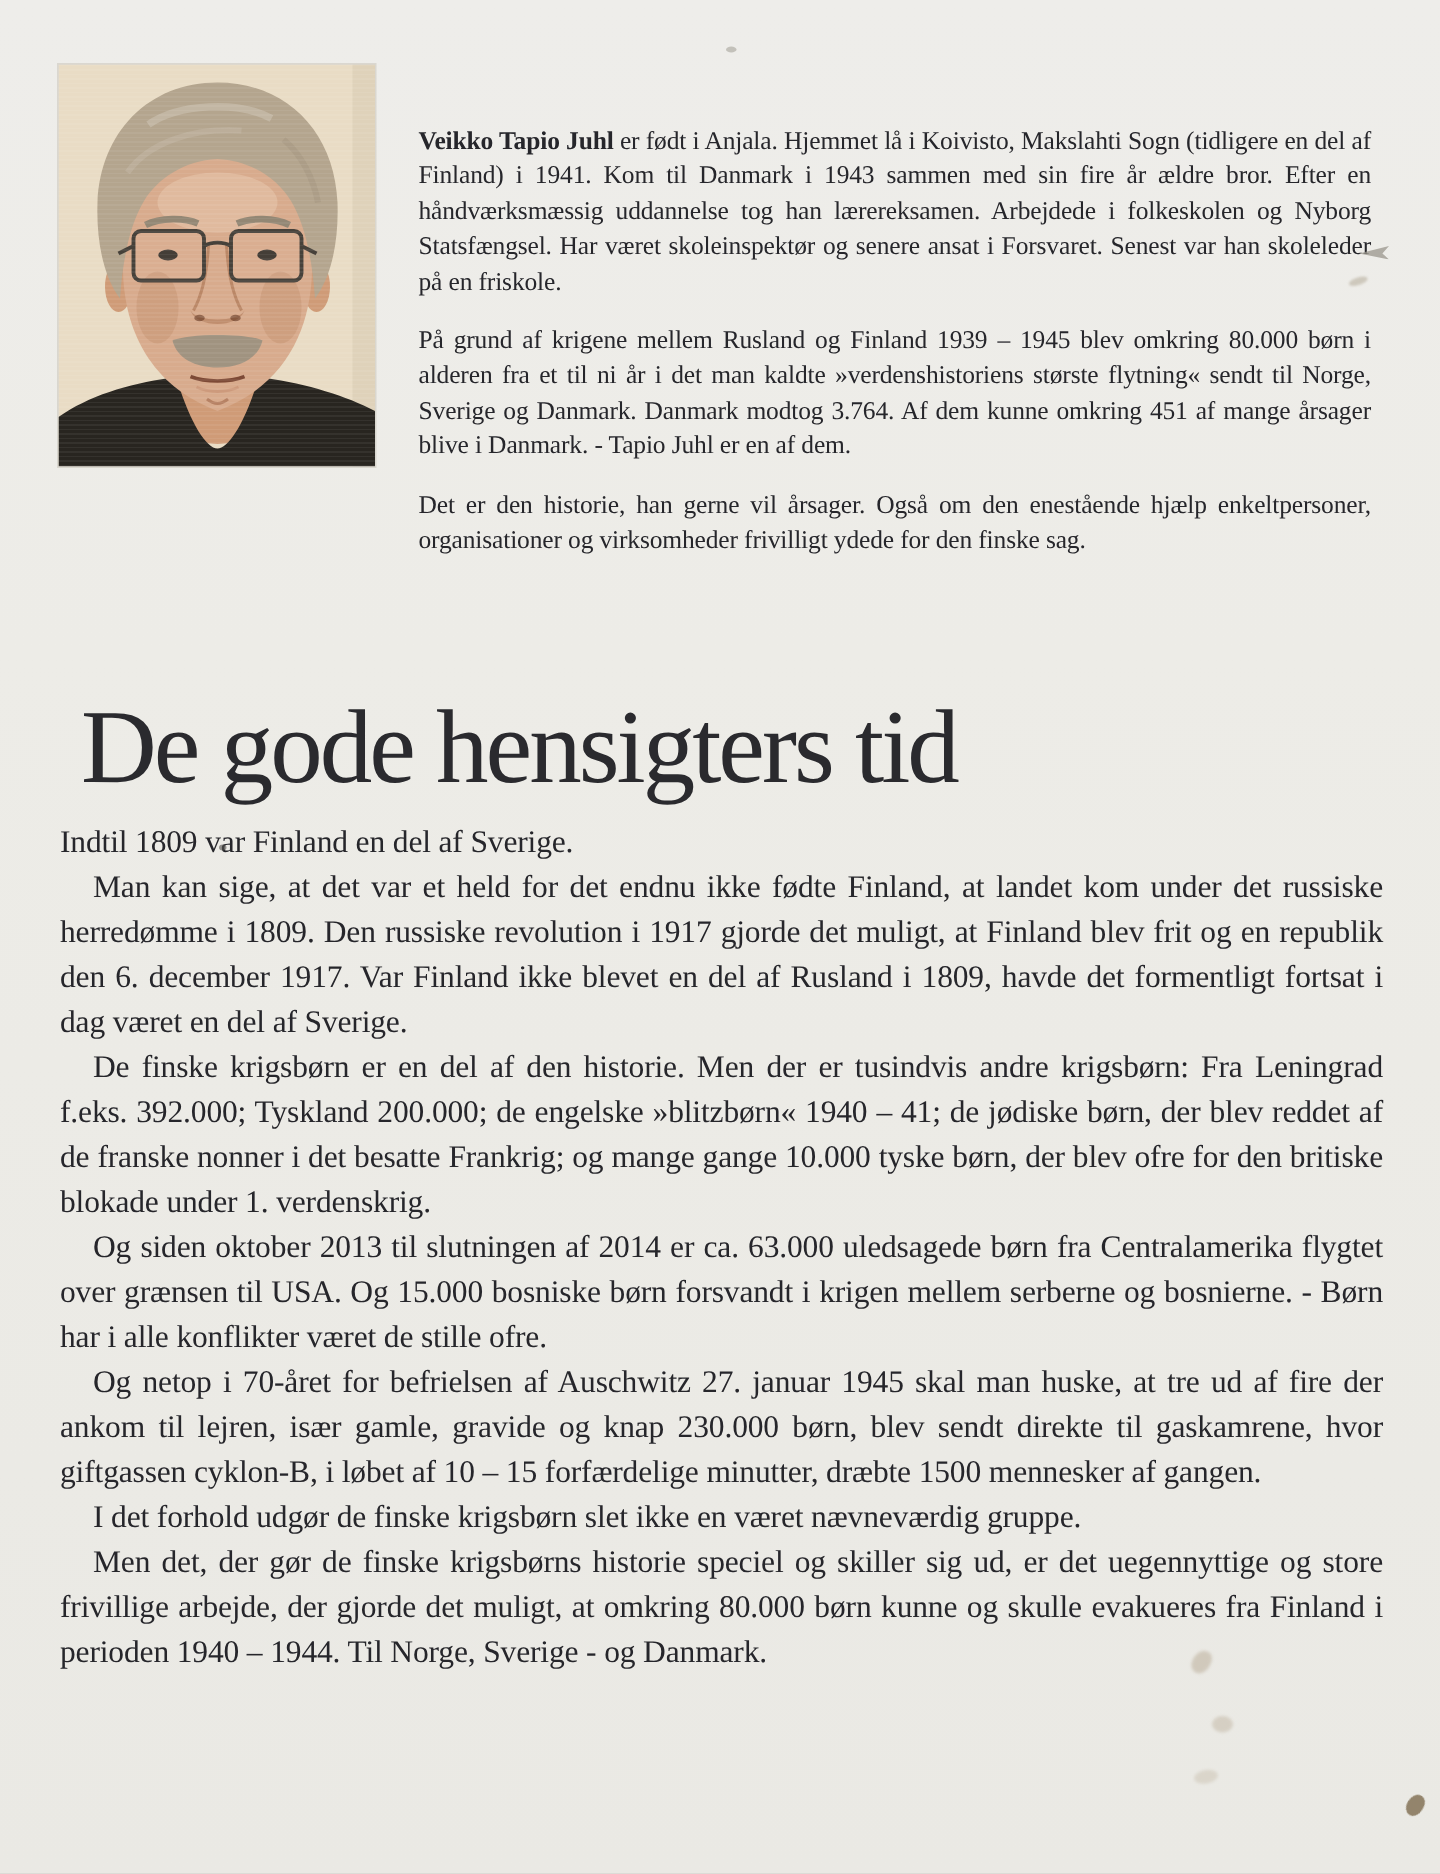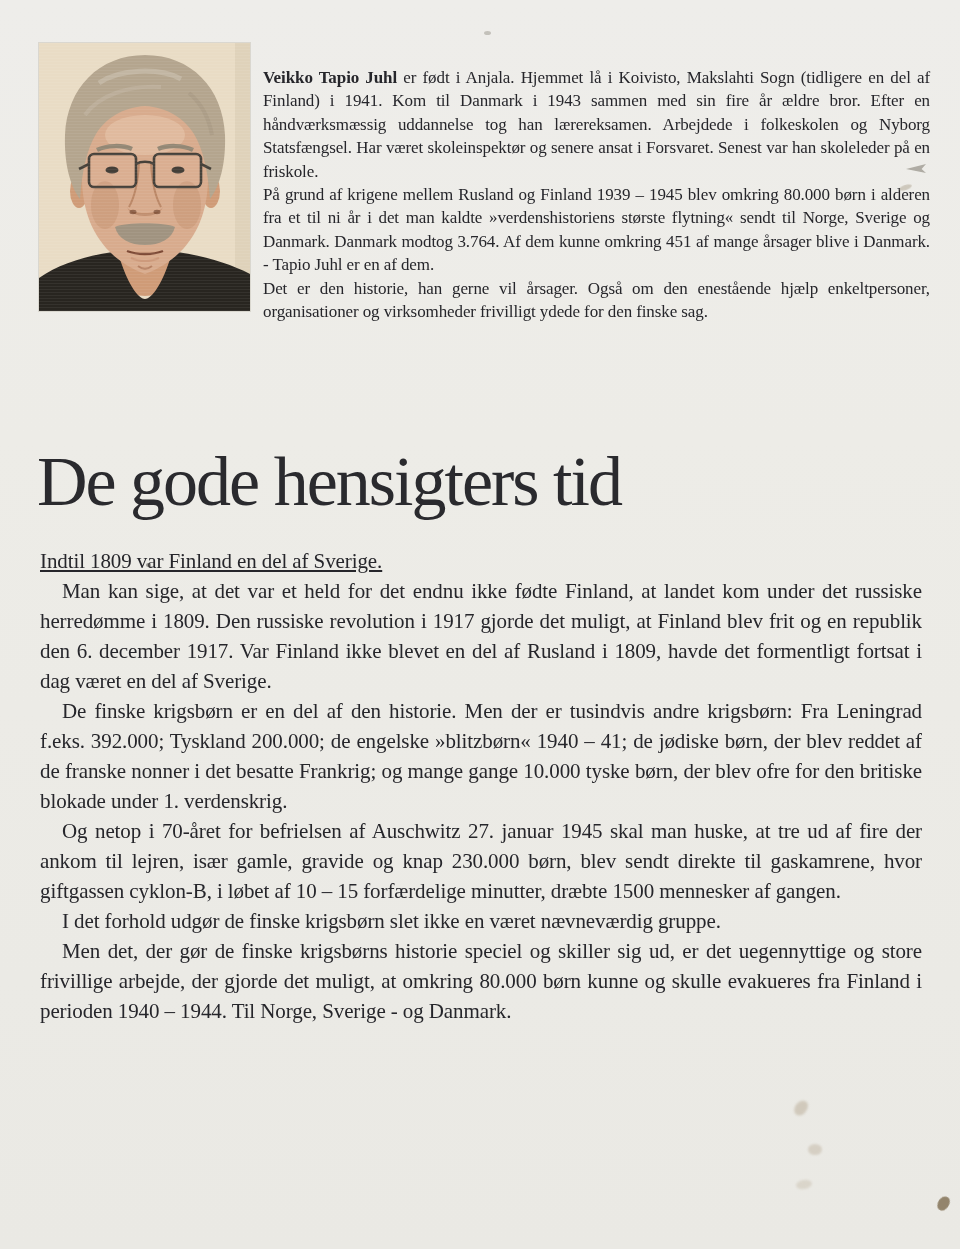--- a/index.html
+++ b/index.html
@@ -22,36 +22,36 @@
     position:absolute;inset:0;
     background:repeating-linear-gradient(0deg,rgba(255,255,255,.06) 0 1px,rgba(0,0,0,0) 1px 3px);
     pointer-events:none;
   }
   
   .bio{
     position:absolute;left:263px;top:66px;width:667px;
     font-size:17px;line-height:23.4px;letter-spacing:-.1px;
     text-align:justify;
   }
-  .bio p{margin:0;}
+  .bio p{margin:16px;}
   .bio b{font-weight:bold;}
   
   .headline{
-    position:absolute;left:37px;top:442px;margin:0;
+    position:absolute;left:37px;top:442px;margin:17px;
     font-size:70px;font-weight:400;letter-spacing:-2px;
     color:#2a2a2e;white-space:nowrap;
   }
   
   .body-text{
     position:absolute;left:40px;top:546px;width:882px;
     font-size:21px;line-height:30px;letter-spacing:-.1px;
     text-align:justify;
   }
   .body-text p{margin:0;text-indent:22px;}
-  .body-text p.first{text-indent:0;text-decoration:underline;}
+  .body-text p.first{text-indent:0;}
   
   .smudge{position:absolute;pointer-events:none;}
   .smudge-arrow{
     left:906px;top:164px;width:20px;height:9px;
     background:#9a968c;opacity:.75;
     clip-path:polygon(0 55%,100% 0,78% 55%,100% 100%);
     filter:blur(.4px);
   }
   .smudge-dash{
     left:899px;top:185px;width:13px;height:5px;border-radius:50%;
@@ -133,20 +133,21 @@
     <p>På grund af krigene mellem Rusland og Finland 1939 – 1945 blev omkring 80.000 børn i alderen fra et til ni år i det man kaldte »verdenshistoriens største flytning« sendt til Norge, Sverige og Danmark. Danmark modtog 3.764. Af dem kunne omkring 451 af mange årsager blive i Danmark. - Tapio Juhl er en af dem.</p>
     <p>Det er den historie, han gerne vil årsager. Også om den enestående hjælp enkeltpersoner, organisationer og virksomheder frivilligt ydede for den finske sag.</p>
   </div>
 
   <h1 class="headline">De gode hensigters tid</h1>
 
   <div class="body-text">
     <p class="first">Indtil 1809 var Finland en del af Sverige.</p>
     <p>Man kan sige, at det var et held for det endnu ikke fødte Finland, at landet kom under det russiske herredømme i 1809. Den russiske revolution i 1917 gjorde det muligt, at Finland blev frit og en republik den 6. december 1917. Var Finland ikke blevet en del af Rusland i 1809, havde det formentligt fortsat i dag været en del af Sverige.</p>
     <p>De finske krigsbørn er en del af den historie. Men der er tusindvis andre krigsbørn: Fra Leningrad f.eks. 392.000; Tyskland 200.000; de engelske »blitzbørn« 1940 – 41; de jødiske børn, der blev reddet af de franske nonner i det besatte Frankrig; og mange gange 10.000 tyske børn, der blev ofre for den britiske blokade under 1. verdenskrig.</p>
+    <p>Og siden oktober 2013 til slutningen af 2014 er ca. 63.000 uledsagede børn fra Centralamerika flygtet over grænsen til USA. Og 15.000 bosniske børn forsvandt i krigen mellem serberne og bosnierne. - Børn har i alle konflikter været de stille ofre.</p>
     <p>Og netop i 70-året for befrielsen af Auschwitz 27. januar 1945 skal man huske, at tre ud af fire der ankom til lejren, især gamle, gravide og knap 230.000 børn, blev sendt direkte til gaskamrene, hvor giftgassen cyklon-B, i løbet af 10 – 15 forfærdelige minutter, dræbte 1500 mennesker af gangen.</p>
     <p>I det forhold udgør de finske krigsbørn slet ikke en været nævneværdig gruppe.</p>
     <p>Men det, der gør de finske krigsbørns historie speciel og skiller sig ud, er det uegennyttige og store frivillige arbejde, der gjorde det muligt, at omkring 80.000 børn kunne og skulle evakueres fra Finland i perioden 1940 – 1944. Til Norge, Sverige - og Danmark.</p>
   </div>
 
   <div class="smudge smudge-arrow"></div>
   <div class="smudge smudge-dash"></div>
   <div class="smudge smudge-a"></div>
   <div class="smudge smudge-b"></div>
   <div class="smudge smudge-c"></div>

